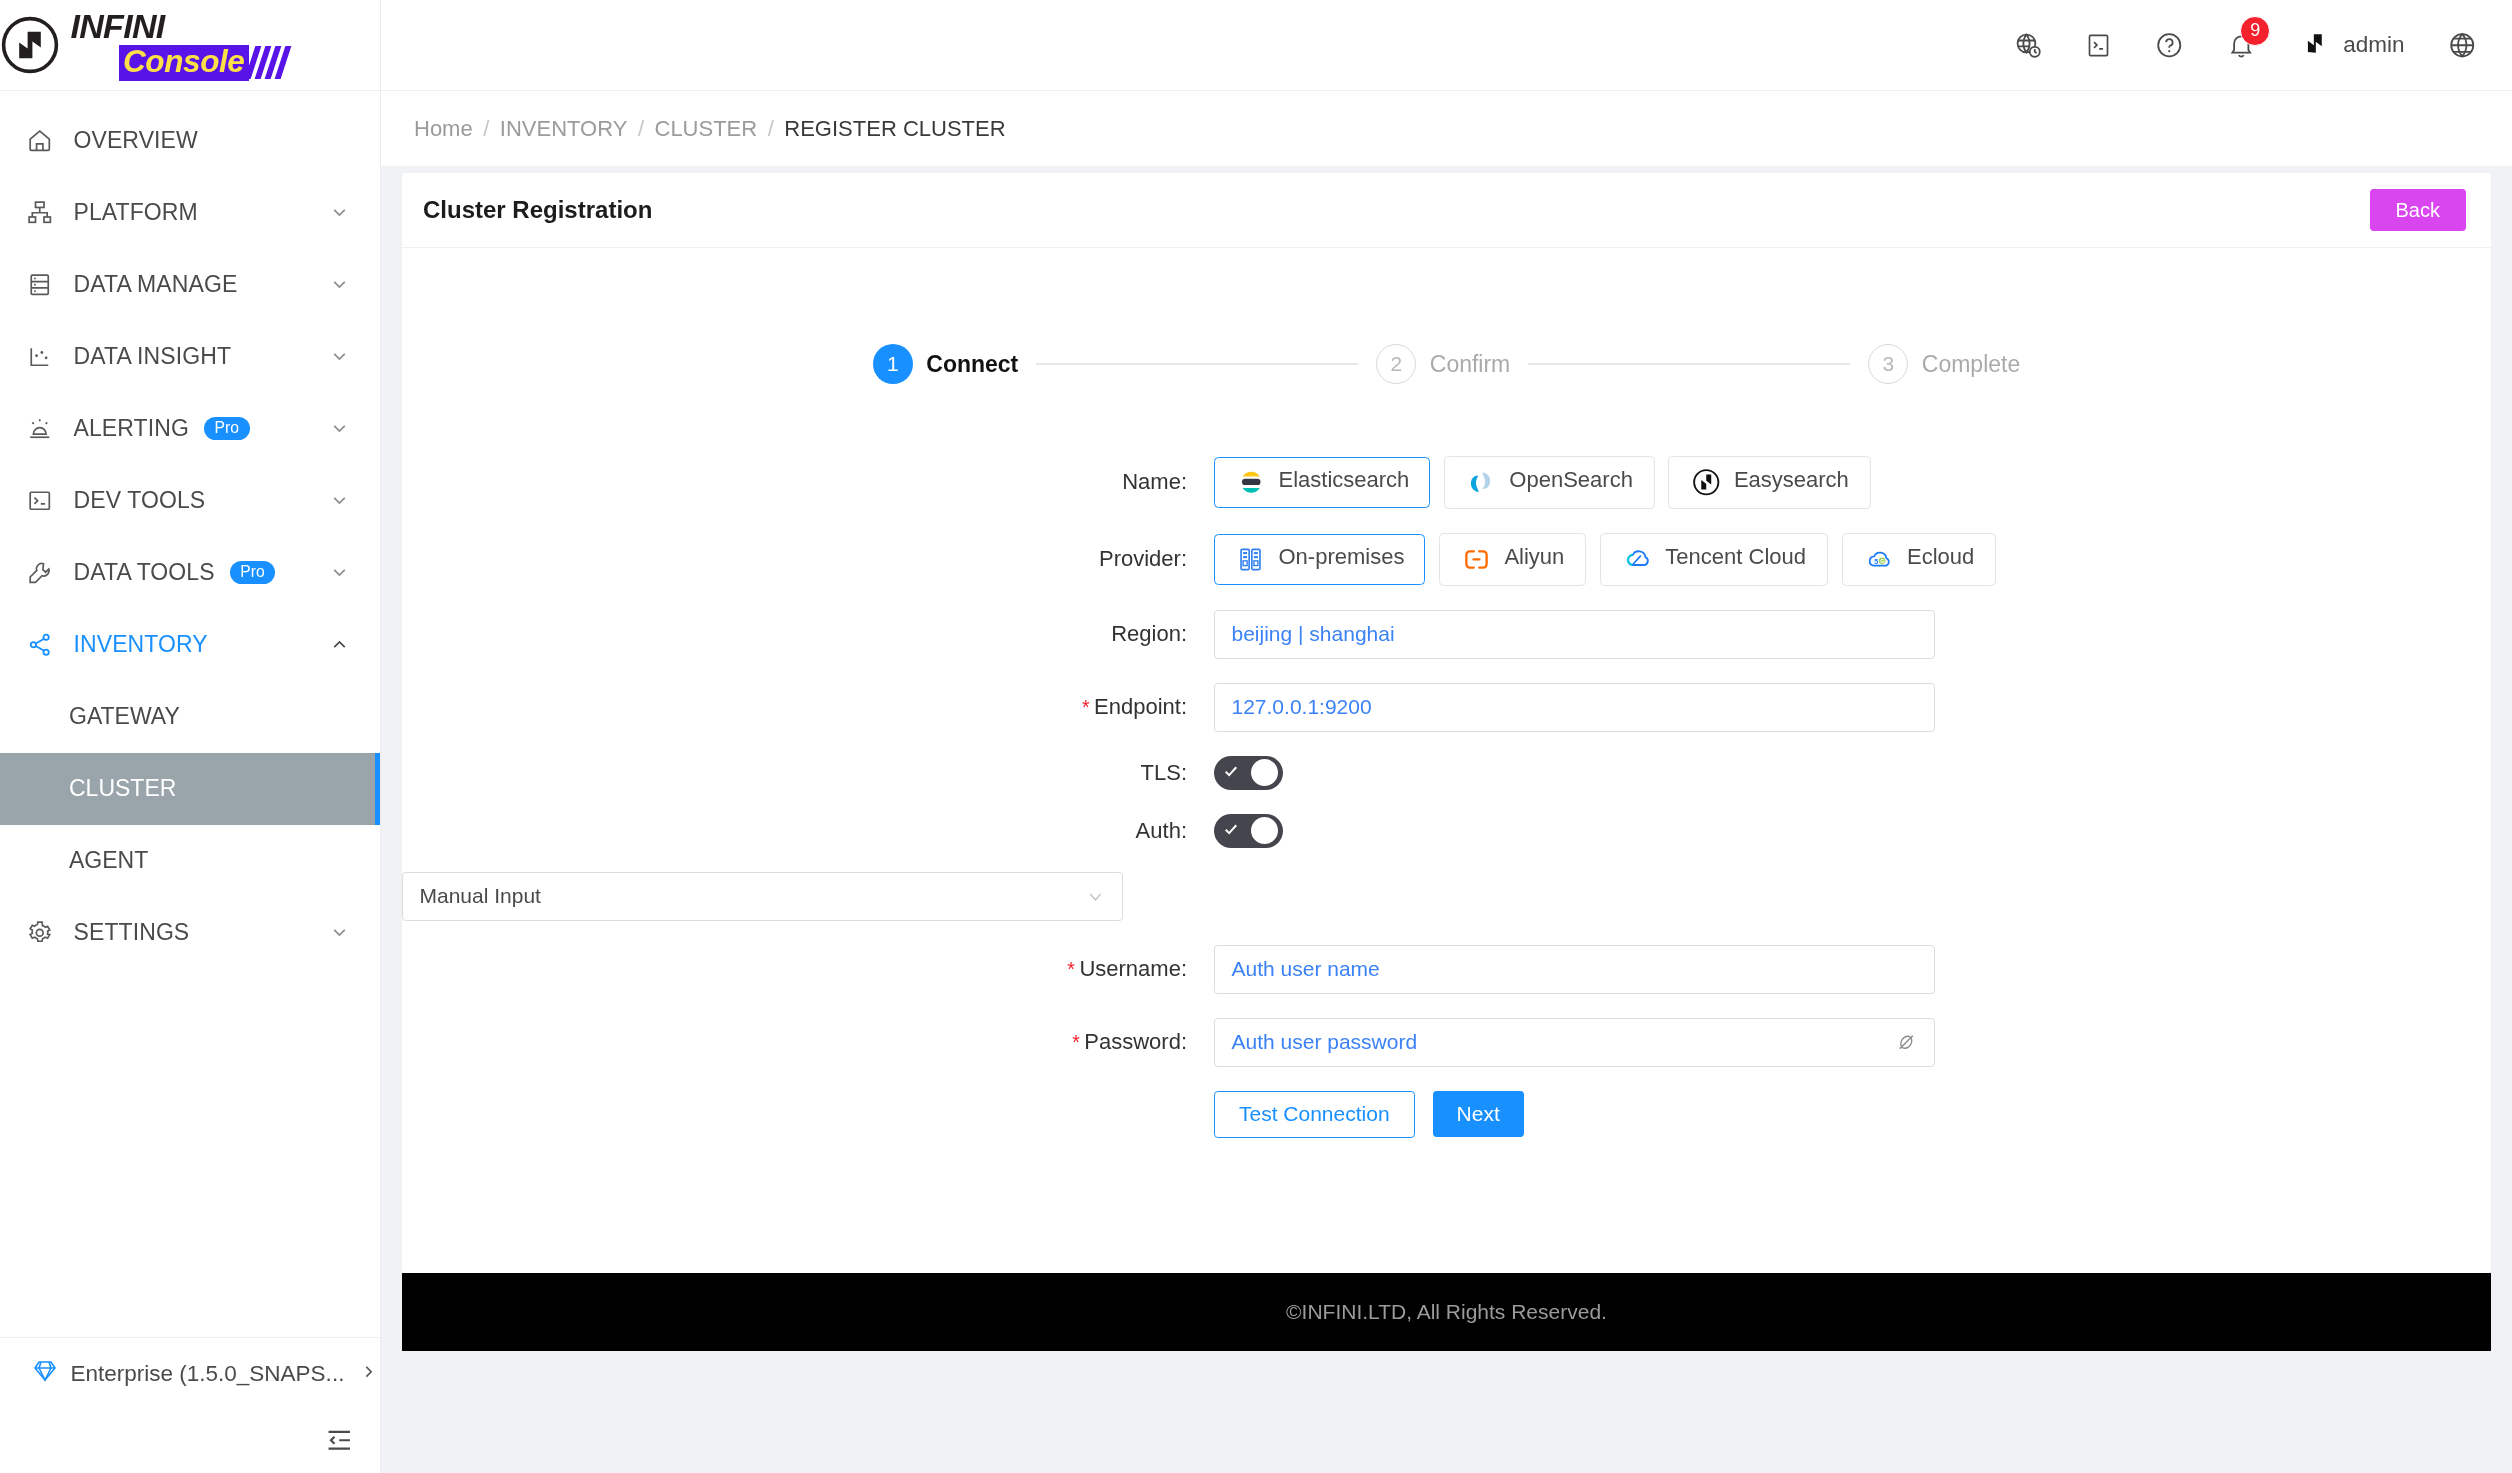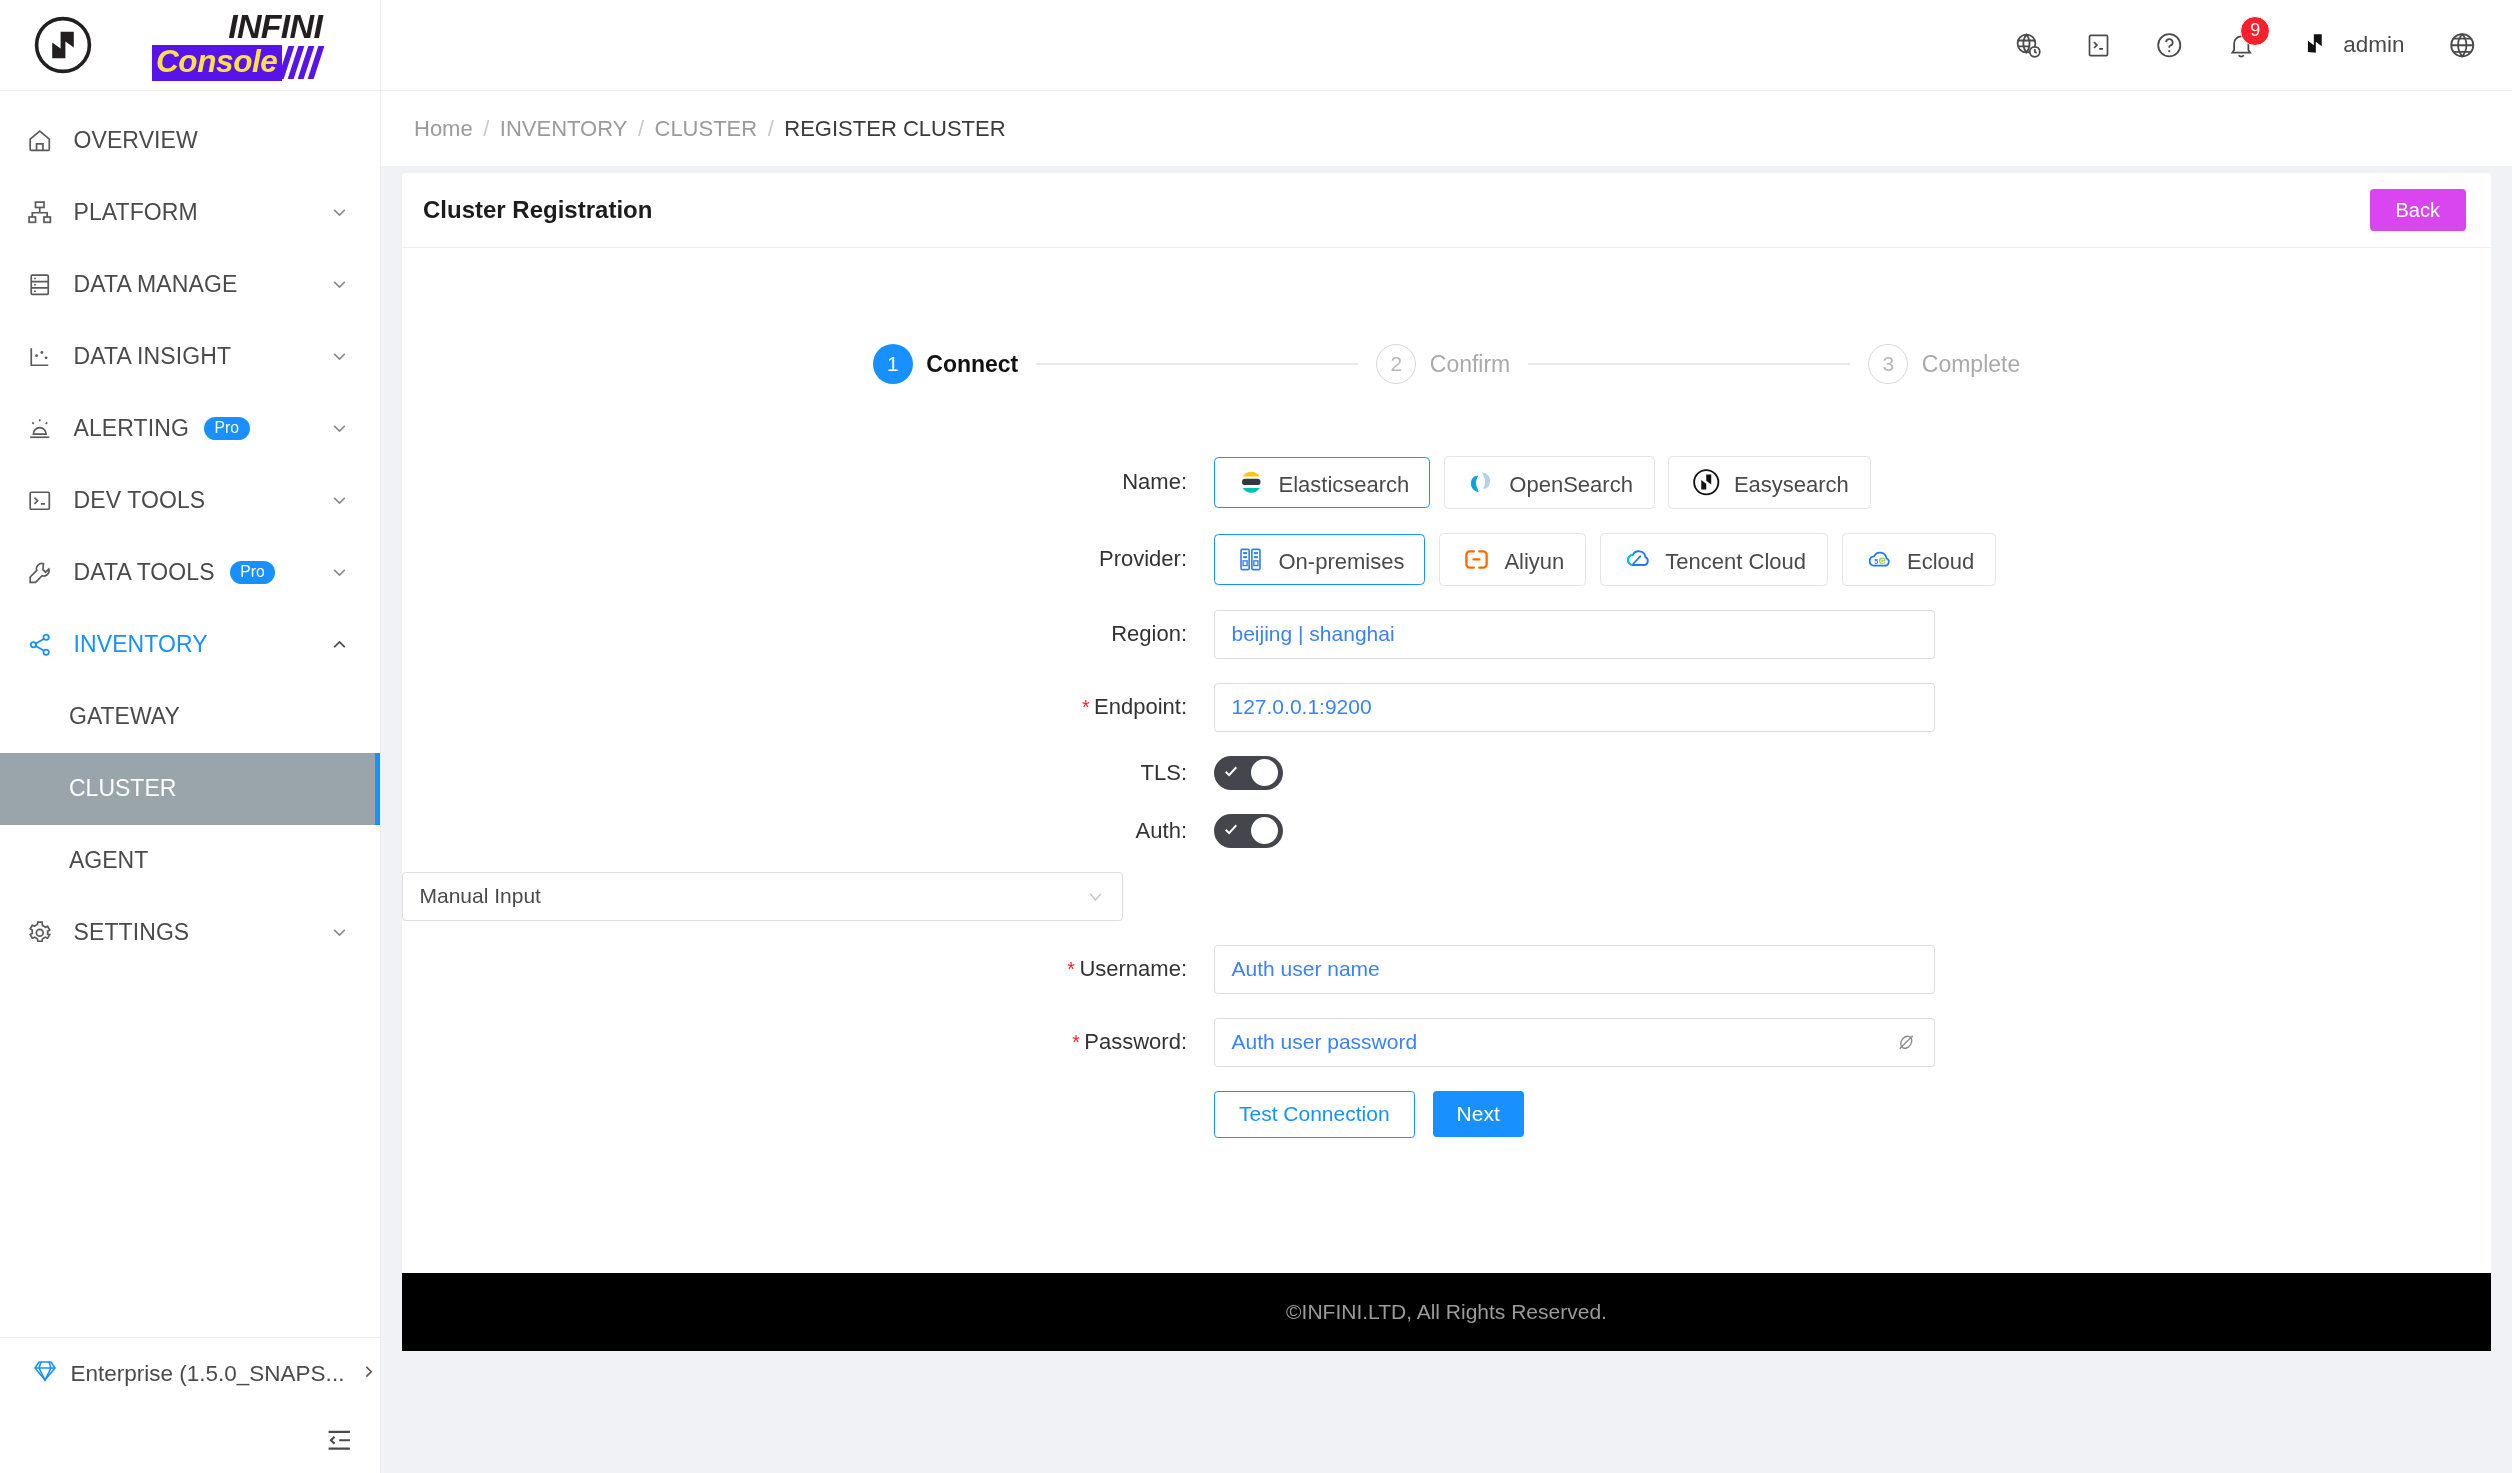--- a/index.html
+++ b/index.html
@@ -13,22 +13,22 @@
 
   
   #sidebar {
     width: 381px; height: 1473px; background: #ffffff;
     display: flex; flex-direction: column;
     flex: 0 0 381px; position: relative;
     border-right: 0.7px solid #ececec;
   }
   #brand {
     height: 91px; flex: 0 0 91px;
-    display: flex; align-items: center; padding-left: 33px;
-    border-bottom: 0.7px solid #eeeeee; gap: 10.5px; text-align: right;
+    display: flex; align-items: center; 
+    border-bottom: 0.7px solid #eeeeee; gap: 10.5px;
   }
   .brand-mark { width: 60px; height: 60px; flex: 0 0 60px; }
   .brand-text { display: flex; flex-direction: column; justify-content: center; }
   .brand-top {
     font-size: 34px; font-weight: 700; font-style: italic;
     letter-spacing: -0.7px; color: #231f20; line-height: 1.0;
     font-family: "Liberation Sans", sans-serif;
   }
   .brand-bot {
     display: flex; align-items: center; margin-top: 1.5px;
@@ -150,21 +150,21 @@
   .flabel {
     width: 812px; flex: 0 0 812px; text-align: right;
     padding-right: 27px; font-size: 22px; color: #333333;
     white-space: nowrap;
   }
   .req { color: #f5222d; margin-right: 4.5px; font-size: 19.5px; }
   .fctl { display: flex; align-items: center; }
 
   .opt-group { display: flex; gap: 13.5px; }
   .opt {
-    display: flex; align-items: flex-end; gap: 12px;
+    display: flex; align-items: flex-start; gap: 12px;
     border: 0.7px solid #e4e4e4; border-radius: 4.5px;
     padding: 9.7px 21px; cursor: pointer; background: #fff;
     font-size: 22px; color: #4a4a4a; white-space: nowrap;
   }
   .opt.sel { border: 1.5px solid #1890ff; padding: 9px 20px; }
   .opt .logo { width: 31.5px; height: 31.5px; flex: 0 0 31.5px; display: flex; align-items: center; justify-content: center; }
 
   .inp {
     width: 721px; height: 49px; border: 0.7px solid #dcdcdc; border-radius: 3.7px;
     background: #fff; display: flex; align-items: center;

